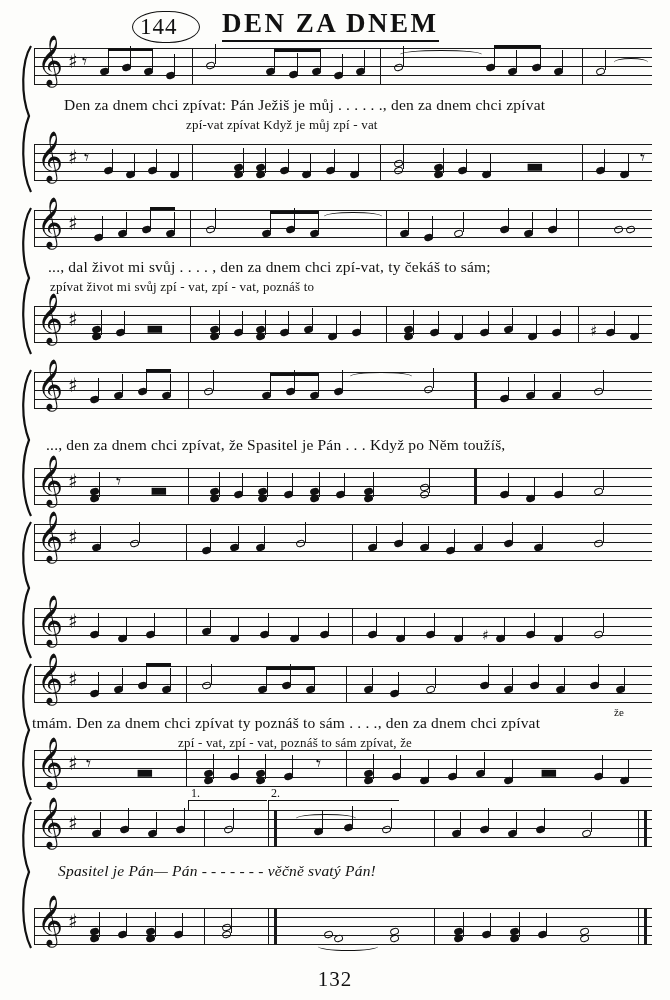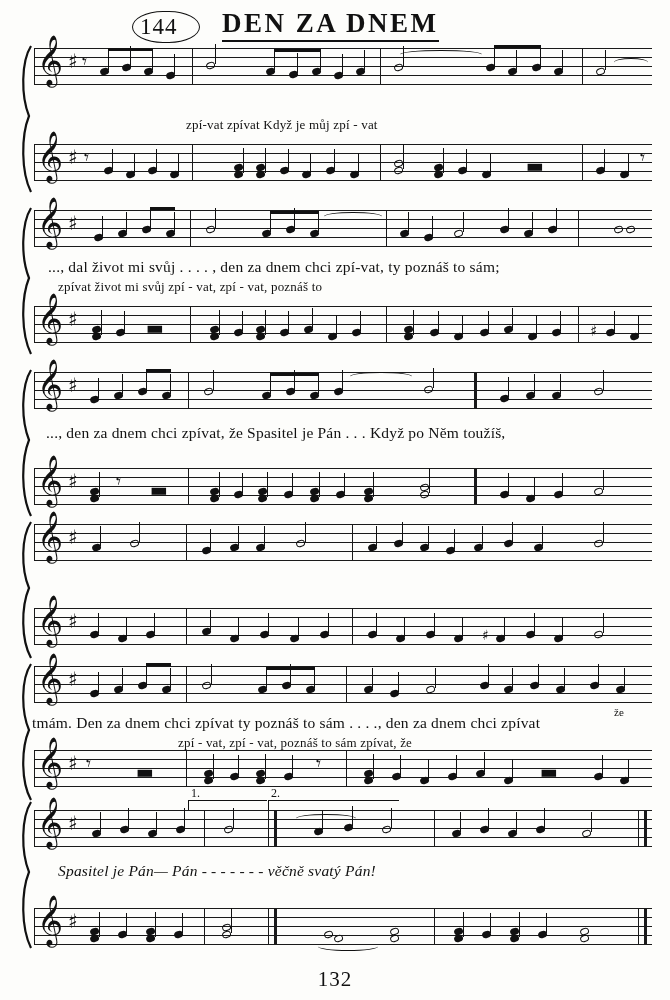--- a/index.html
+++ b/index.html
@@ -287,20 +287,21 @@
       <div class="beam" style="left:460px;top:1px;width:47px;"></div>
       <div class="nh" style="left:520px;top:24px;"></div>
         <div class="stem" style="left:528px;top:6px;height:20px;"></div>
 
       <div class="bar" style="left:548px;"></div>
       <div class="nh open" style="left:562px;top:24px;"></div>
         <div class="stem" style="left:571px;top:6px;height:20px;"></div>
       <div class="slur" style="left:580px;top:14px;width:34px;"></div>
     </div>
 
+    <div class="lyric v1" style="left:46px;top:52px;">Den za dnem chci zpívat: Pán Ježiš je můj . . . . . ., den za dnem chci zpívat</div>
     <div class="lyric v2" style="left:168px;top:73px;">zpí-vat    zpívat                Když je můj                     zpí - vat</div>
 
     <div class="staff" style="top:96px;">
       <div class="line l0"></div>
         <div class="line l1"></div>
         <div class="line l2"></div>
         <div class="line l3"></div>
         <div class="line l4"></div>
       <div class="endbar-left" style="left:0;"></div>
       <div class="clef" style="left:3px;">𝄞</div>
@@ -404,22 +405,22 @@
         <div class="stem" style="left:474px;top:2px;height:20px;"></div>
       <div class="nh" style="left:490px;top:24px;"></div>
         <div class="stem" style="left:498px;top:6px;height:20px;"></div>
       <div class="nh" style="left:514px;top:20px;"></div>
         <div class="stem" style="left:522px;top:2px;height:20px;"></div>
       <div class="bar" style="left:544px;"></div>
       <div class="nh open" style="left:580px;top:20px;"></div>
       <div class="nh open" style="left:592px;top:20px;"></div>
     </div>
 
-    <div class="lyric v1" style="left:30px;top:52px;">..., dal život mi svůj . . . . , den za dnem chci zpí-vat, ty poznáš to sám;</div>
-    <div class="lyric v2" style="left:40px;top:73px;font-family:Liberation Serif, serif;">zpívat                život mi svůj              zpí - vat,  zpí - vat,   poznáš to</div>
+    <div class="lyric v1" style="left:30px;top:52px;">..., dal život mi svůj . . . . , den za dnem chci zpí-vat, ty čekáš to sám;</div>
+    <div class="lyric v2" style="left:32px;top:73px;font-family:Liberation Serif, serif;">zpívat                život mi svůj              zpí - vat,  zpí - vat,   poznáš to</div>
 
     <div class="staff" style="top:96px;">
       <div class="line l0"></div>
         <div class="line l1"></div>
         <div class="line l2"></div>
         <div class="line l3"></div>
         <div class="line l4"></div>
       <div class="endbar-left" style="left:0;"></div>
       <div class="clef" style="left:3px;">𝄞</div>
       <div class="keysig" style="left:34px;top:7px;">♯</div>
@@ -521,21 +522,21 @@
       <div class="nh" style="left:466px;top:27px;"></div>
         <div class="stem" style="left:474px;top:9px;height:20px;"></div>
       <div class="nh" style="left:492px;top:24px;"></div>
         <div class="stem" style="left:500px;top:6px;height:20px;"></div>
       <div class="nh" style="left:518px;top:24px;"></div>
         <div class="stem" style="left:526px;top:6px;height:20px;"></div>
       <div class="nh open" style="left:560px;top:20px;"></div>
         <div class="stem" style="left:569px;top:2px;height:20px;"></div>
     </div>
 
-    <div class="lyric v1" style="left:28px;top:56px;">..., den za dnem chci zpívat, že Spasitel je Pán . . .     Když po Něm toužíš,</div>
+    <div class="lyric v1" style="left:28px;top:68px;">..., den za dnem chci zpívat, že Spasitel je Pán . . .     Když po Něm toužíš,</div>
 
     <div class="staff" style="top:96px;">
       <div class="line l0"></div>
         <div class="line l1"></div>
         <div class="line l2"></div>
         <div class="line l3"></div>
         <div class="line l4"></div>
       <div class="endbar-left" style="left:0;"></div>
       <div class="clef" style="left:3px;">𝄞</div>
       <div class="keysig" style="left:34px;top:7px;">♯</div>

